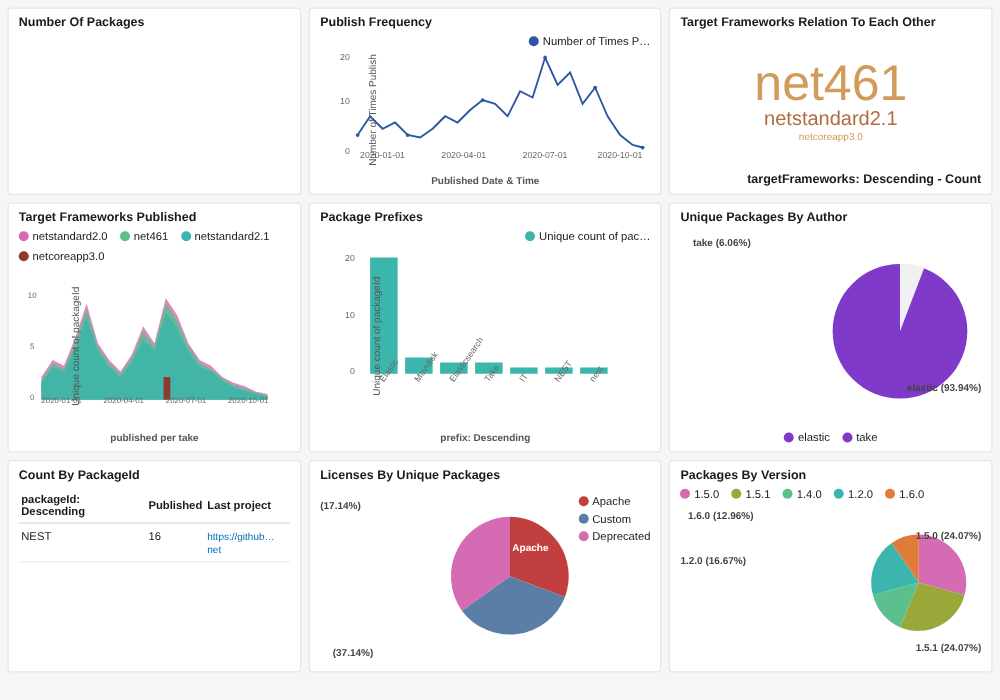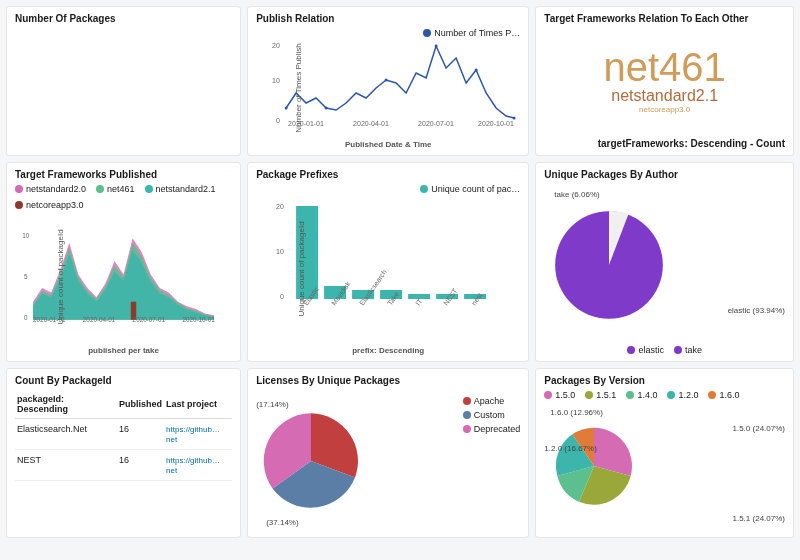--- a/index.html
+++ b/index.html
@@ -20,34 +20,34 @@
   .tc-sub { font-size: 10px; font-weight: 700; text-align: right; margin-top: 6px; }
   svg { display: block; }
   .chart-wrap { flex: 1; position: relative; }
   .ylabel { position: absolute; left: -2px; top: 50%; transform: translateY(-50%) rotate(-90deg); transform-origin: center; font-size: 8px; white-space: nowrap; color: #555; }
   .xlabel { text-align: center; font-size: 8px; color: #555; margin-top: 2px; font-weight: bold; }
   .ticks { font-size: 7px; fill: #666; }
   table { width: 100%; border-collapse: collapse; font-size: 9px; }
   th { text-align: left; font-weight: 600; padding: 4px 2px; border-bottom: 1px solid #ddd; }
   td { padding: 5px 2px; border-bottom: 1px solid #eee; vertical-align: top; }
   a { color: #006bb4; text-decoration: none; font-size: 8px; }
-  .pie-wrap { flex: 1; display: flex; align-items: center; justify-content: flex-start; position: relative; }
+  .pie-wrap { flex: 1; display: flex; align-items: center; justify-content: flex-end; position: relative; font-weight: bold; }
   .pie-lab { position: absolute; font-size: 8px; color: #444; }
 </style>
 </head>
 <body>
 
 <div class="grid">
 
   <div class="panel">
     <div class="panel-title">Number Of Packages</div>
   </div>
 
   <div class="panel">
-    <div class="panel-title">Publish Relation</div>
+    <div class="panel-title">Publish Frequency</div>
     <div class="legend" style="justify-content:flex-end">
       <div class="legend-item">
           <span class="dot" style="background:#2d56a6"></span>
           <span>Number of Times P…</span>
         </div>
     </div>
     <div class="chart-wrap">
       <div class="ylabel">Number of Times Publish</div>
       <svg viewBox="0 0 260 90" width="100%" height="90">
         <g class="ticks">
@@ -191,25 +191,20 @@
     <div class="panel-title">Count By PackageId</div>
     <table>
       <thead>
           <tr>
         <th>packageId: Descending</th>
         <th>Published</th>
         <th>Last project</th>
       </tr>
         </thead>
       <tbody>
-        <tr>
-          <td>Elasticsearch.Net</td>
-          <td>16</td>
-          <td><a href="#">https://github…net</a></td>
-        </tr>
         <tr>
           <td>NEST</td>
           <td>16</td>
           <td><a href="#">https://github…net</a></td>
         </tr>
       </tbody>
     </table>
   </div>
 
   <div class="panel">

